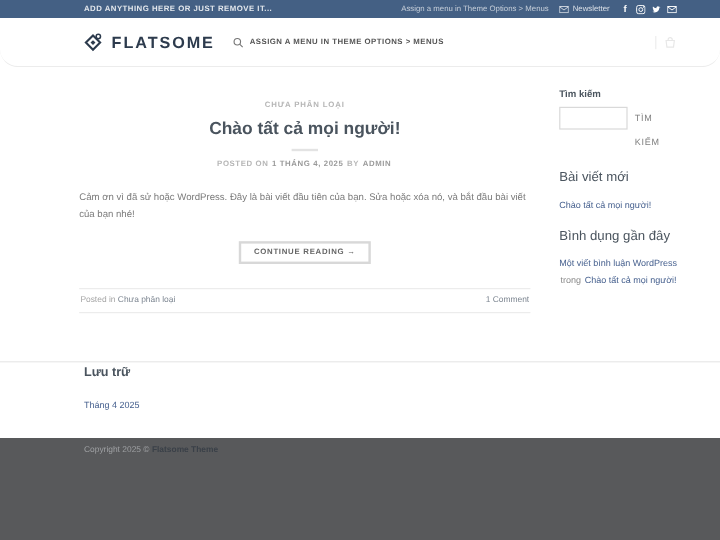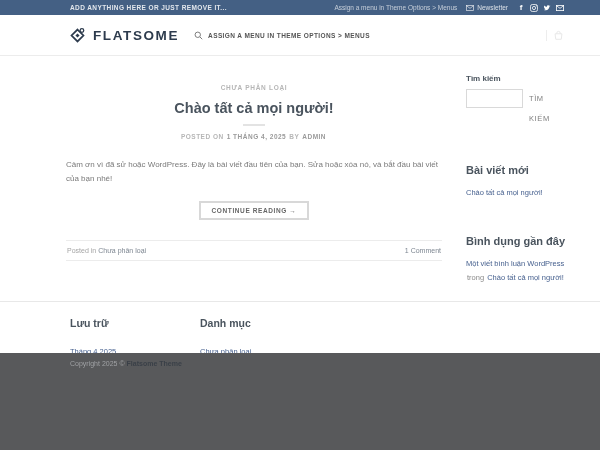--- a/index.html
+++ b/index.html
@@ -13,21 +13,21 @@
   .topbar-left{font-size:6.5px;font-weight:700;letter-spacing:.4px;color:rgba(255,255,255,.85);}
   .topbar-right{display:flex;align-items:center;gap:9px;}
   .topbar-note{font-size:6.5px;color:rgba(255,255,255,.68);cursor:pointer;}
   .newsletter{display:flex;align-items:center;gap:3px;font-size:6.5px;color:rgba(255,255,255,.8);cursor:pointer;}
   .social{display:flex;align-items:center;gap:5px;}
   .social .sicon{display:flex;align-items:center;justify-content:center;width:8px;height:8px;cursor:pointer;}
   .fb-letter{color:#fff;font-size:8px;font-weight:700;line-height:8px;}
 
   
   .header{height:41px;background:#fff;border-bottom:1px solid #ececec;display:flex;
-          align-items:center;padding-left:68px;position:relative;flex:0 0 auto;}
+          align-items:center;padding-left:68px;position:relative;flex:0 0 auto;border-radius:15px;}
   .logo{display:flex;align-items:center;gap:6px;margin-right:15px;cursor:pointer;}
   .logo-text{font-size:13.5px;font-weight:700;letter-spacing:1.6px;color:#2d3b4d;}
   .header-nav{display:flex;align-items:center;gap:5px;cursor:pointer;}
   .header-nav-label{font-size:6.5px;font-weight:600;letter-spacing:.4px;color:#555;}
   .header-right{position:absolute;right:36px;top:0;height:100%;display:flex;align-items:center;gap:6px;}
   .faint-divider{width:1px;height:11px;background:#ededed;}
 
   
   .main{display:flex;min-height:245px;background:#fff;padding-top:14px;flex:0 0 auto;}
   .content{margin-left:66px;width:376px;}
@@ -50,30 +50,30 @@
 
   
   .sidebar{margin-left:24px;width:100px;}
   .search-label{font-size:8px;font-weight:700;color:#4a545e;margin:4px 0 6px 0;}
   .search-row{display:flex;align-items:flex-start;}
   .search-input{width:57px;height:19px;border:1px solid #d9d9d9;background:#fff;outline:none;
                 font-size:7px;padding:0 3px;}
   .search-btn{background:none;border:none;width:36px;padding:0 0 0 6px;margin:0;cursor:pointer;
               font-family:inherit;font-size:7.5px;letter-spacing:.6px;color:#7f7f7f;
               text-transform:uppercase;text-align:left;line-height:20px;white-space:normal;}
-  .widget-title{font-size:11px;font-weight:700;color:#4a545e;line-height:1.3;margin-top:34px;}
+  .widget-title{font-size:11px;font-weight:400;color:#4a545e;line-height:1.3;margin-top:12px;}
   .side-link{display:block;font-size:7.5px;color:#47618f;text-decoration:none;cursor:pointer;
              margin-top:9px;line-height:1.8;}
   .comment-line{margin-top:9px;font-size:7.5px;line-height:1.9;}
   .comment-line a{color:#47618f;text-decoration:none;cursor:pointer;}
   .comment-line .connector{color:#8a8a8a;margin:11px 1px;}
 
   
-  .footer-widgets{border-top:1px solid #e8e8e8;background:#fff;height:52px;
-                  display:flex;padding:15px 0 0 70px;flex:0 0 auto;}
+  .footer-widgets{border-top:1px solid #e8e8e8;background:#fff;height:64px;
+                  display:flex;padding:2px 0 0 70px;flex:0 0 auto;}
   .fcol{width:130px;}
   .ftitle{font-size:10.5px;font-weight:700;color:#4a545e;margin-bottom:11px;}
   .flink{font-size:7.5px;color:#47618f;text-decoration:none;cursor:pointer;text-align:center;}
   .dark-footer{background:#58595b;flex:1 1 auto;padding:7px 0 0 70px;font-size:7px;}
   .copy{color:#9fa1a4;}
   .copy-brand{color:#3a4048;font-weight:700;text-decoration:none;cursor:pointer;margin-left:2px;}
 </style>
 </head>
 <body>
 
@@ -178,23 +178,19 @@
         <a>Chào tất cả mọi người!</a>
       </div>
     </div>
   </div>
 
   <div class="footer-widgets">
     <div class="fcol">
       <div class="ftitle">Lưu trữ</div>
       <a class="flink">Tháng 4 2025</a>
     </div>
-    <div class="fcol">
-      <div class="ftitle">Danh mục</div>
-      <a class="flink">Chưa phân loại</a>
-    </div>
   </div>
 
   <div class="dark-footer">
     <span class="copy">Copyright 2025 ©</span><a class="copy-brand">Flatsome Theme</a>
   </div>
 
 </div>
 
 </body></html>

